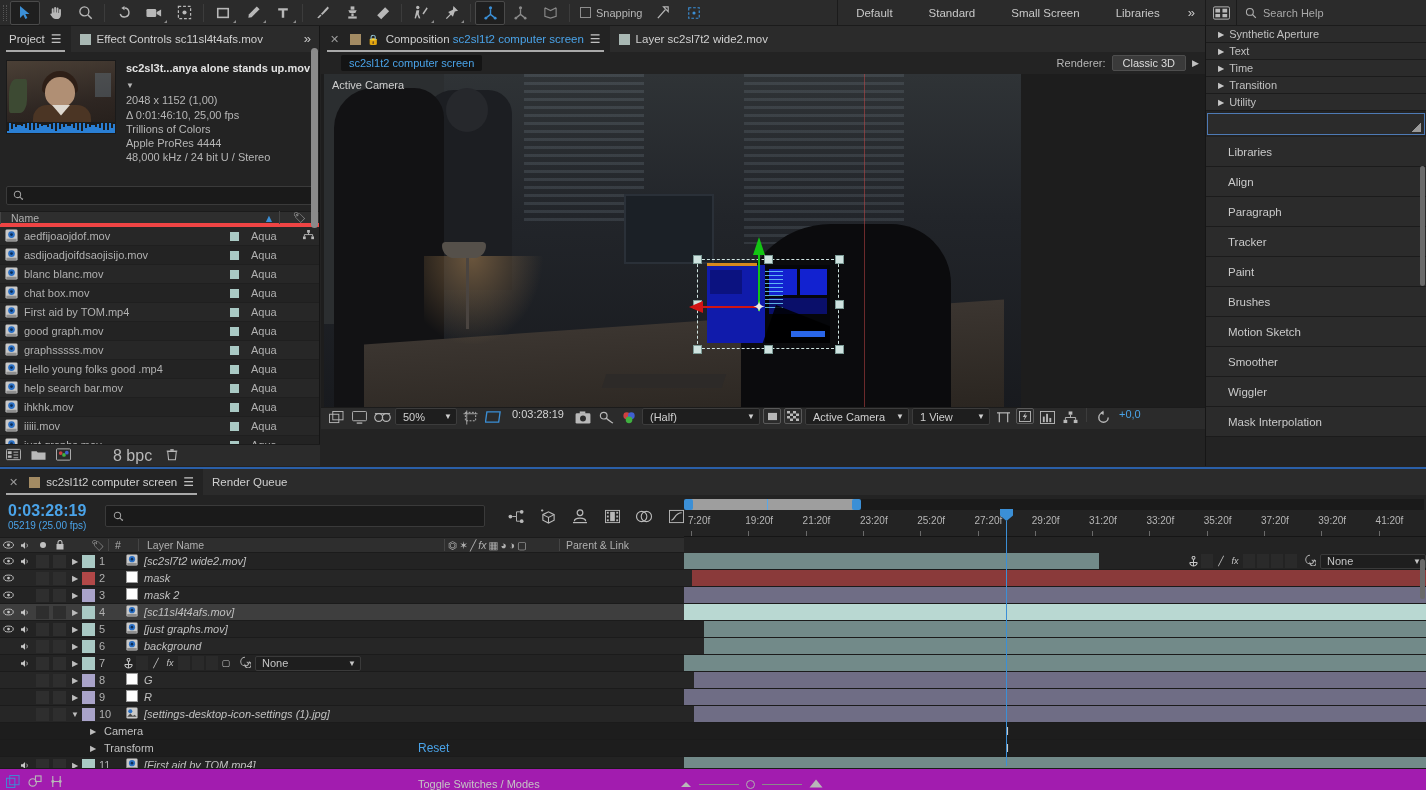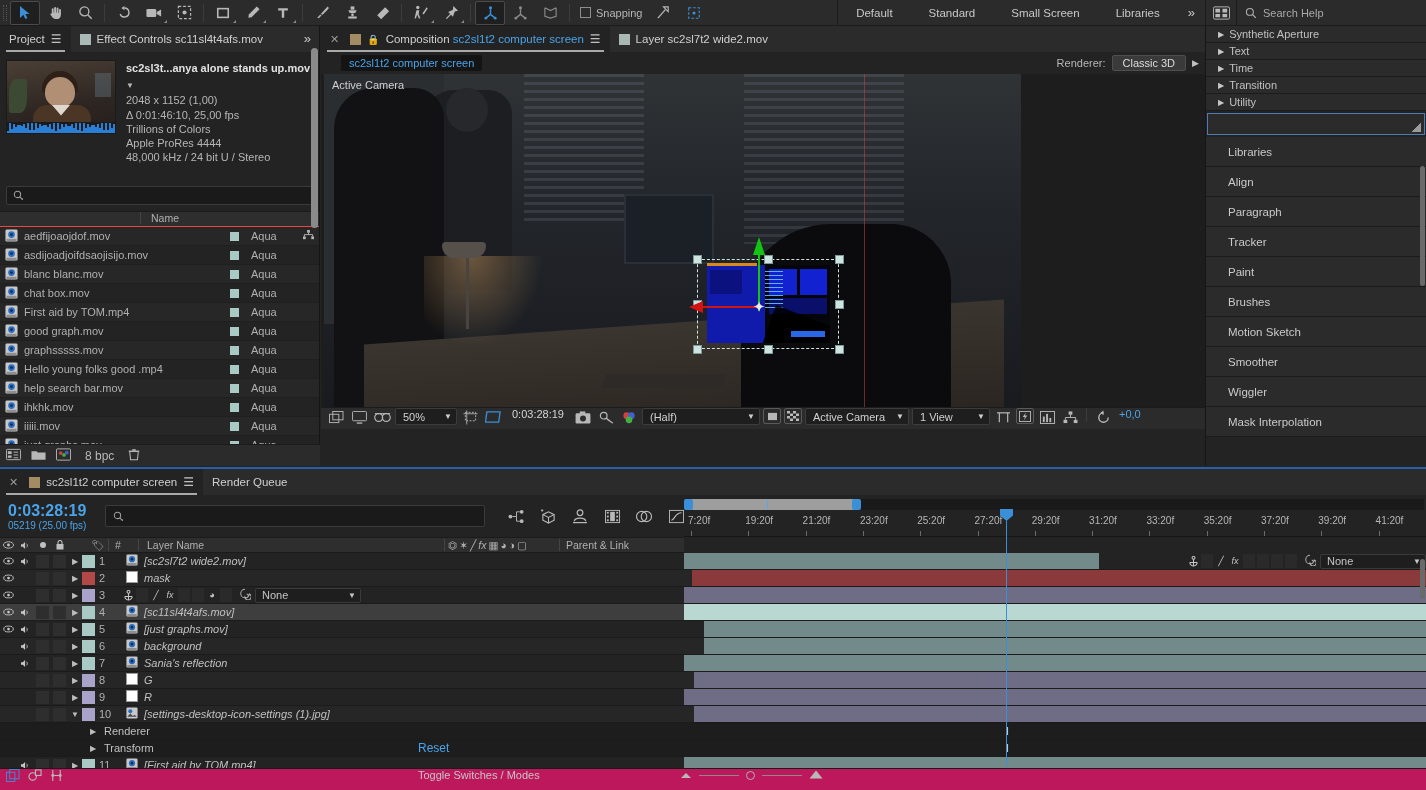--- a/index.html
+++ b/index.html
@@ -81,42 +81,42 @@
   .proj-meta { font-size: 11px; line-height: 14.2px; color: #b6b6b6; padding-top: 1px; }
   .proj-meta .nm { color: #e2e2e2; font-weight: bold; }
   .proj-meta .caret { color: #b6b6b6; font-size: 8px; }
 
   .proj-search {
     margin: 18px 6px 6px 6px; height: 19px; background: #1a1a1a; border: 1px solid #3a3a3a;
     border-radius: 2px; display: flex; align-items: center; padding: 0 6px; gap: 4px;
   }
   .list-head {
     height: 16px; background: #2e2e2e; display: flex; align-items: center;
-    font-size: 10.5px; color: #b0b0b0; border-top: 1px solid #1b1b1b; border-bottom: 1px solid #ef4444; flex-direction: column;
+    font-size: 10.5px; color: #b0b0b0; border-top: 1px solid #1b1b1b; border-bottom: 4px solid #ef4444;
   }
   .lh-name { flex: 1; padding-left: 10px; border-left: 1px solid #444; }
   .lh-sort { width: 20px; text-align: center; color: #3b8fd6; }
   .lh-tag { width: 40px; text-align: center; border-left: 1px solid #444; }
   .asset-rows { position: relative; height: 232px; overflow: hidden; }
   .arow {
     height: 19px; display: flex; align-items: center; gap: 6px; padding-left: 5px;
     border-bottom: 1px solid #1f1f1f; font-size: 11px; color: #b0b0b0;
   }
   .arow:nth-child(odd) { background: #272727; }
   .arow:nth-child(even) { background: #232323; }
   .mov-ico { width: 13px; height: 13px; flex-shrink: 0; }
   .arow .nm { flex: 1; white-space: nowrap; overflow: hidden; }
   .arow .lbl-sw { width: 9px; height: 9px; background: #a9c9c4; margin-right: 6px; }
   .arow .lbl-tx { width: 46px; }
   .asset-scroll { position: absolute; right: 1px; top: 22px; width: 7px; height: 180px; background: #8a8a8a; border-radius: 4px; }
   .proj-footer {
     position: absolute; left: 0; bottom: 0; width: 320px; height: 22px; background: #2b2b2b;
     display: flex; align-items: center; gap: 10px; padding: 0 6px; border-top: 1px solid #1b1b1b;
   }
-  .bpc { font-size: 12px; color: #b8b8b8; padding: 0 4px; }
+  .bpc { font-size: 16px; color: #b8b8b8; padding: 0 4px; margin-left: 28px; }
 
   
   .comp-panel { position: absolute; left: 321px; top: 26px; width: 884px; height: 440px; background: #232323; }
   .comp-tabs { height: 26px; background: #2b2b2b; display: flex; align-items: stretch; }
   .tab-x { font-size: 11px; color: #9b9b9b; padding-right: 5px; }
   .comp-title-blue { color: #4aa3e8; }
   .lock-ico { color: #c5c5c5; font-size: 10px; }
   .comp-subbar { height: 22px; background: #232323; display: flex; align-items: center; padding-left: 20px; }
   .comp-crumb {
     background: #141414; padding: 2px 8px; font-size: 11px; color: #4aa3e8; border-radius: 2px;
@@ -246,22 +246,22 @@
   .swcell .shade { width: 12px; height: 14px; background: #2a2a2a; }
   .parentcol { width: 125px; display: flex; align-items: center; gap: 4px; padding-left: 3px; }
   .pselect { flex: 1; height: 15px; background: #1e1e1e; border: 1px solid #3a3a3a; border-radius: 2px;
     display: flex; align-items: center; justify-content: space-between; padding: 0 4px 0 6px; color: #c5c5c5; font-size: 11px; }
   .track { position: absolute; left: 684px; top: 0; right: 0; height: 16px; }
   .bar { position: absolute; top: 0; height: 16px; }
   .reset-lnk { color: #4aa3e8; position: absolute; left: 418px; font-size: 12px; }
   .kf-mark { position: absolute; width: 5px; height: 11px; color: #c8c8c8; }
 
   .tl-footer {
-    position: absolute; left: 0; bottom: 0; width: 1426px; height: 22px; background: #be185d;
-    display: flex; align-items: flex-start; padding: 0 6px; gap: 8px; border-top: 1px solid #1b1b1b;
+    position: absolute; left: 0; bottom: 0; width: 1426px; height: 22px; background: #a21caf;
+    display: flex; align-items: flex-end; padding: 0 6px; gap: 8px; border-top: 1px solid #1b1b1b;
   }
   .tsm { position: absolute; left: 418px; font-size: 11px; color: #c5c5c5; }
   .zoom-slider { position: absolute; left: 680px; display: flex; align-items: center; gap: 7px; }
   .zs-line { width: 40px; height: 1px; background: #8a8a8a; }
   .zs-knob { width: 9px; height: 9px; border: 1px solid #b0b0b0; border-radius: 50%; }
   .tl-vscroll { position: absolute; right: 1px; top: 90px; width: 5px; height: 40px; background: #6a6a6a; border-radius: 3px; }
 </style>
 </head>
 <body>
 
@@ -1280,20 +1280,26 @@
           <span class="eyecol"></span>
           <span class="boxcell">
             <span class="sq"></span>
           </span>
           <span class="boxcell">
             <span class="sq"></span>
           </span>
           <span class="ltri">▶</span>
           <span class="lcolor" style="background: rgb(169, 163, 201);"></span>
           <span class="lnum">3</span>
+          <span class="lname">
+            <span><svg class="ic" viewBox="0 0 14 14">
+                <rect x="0.5" y="0.5" width="13" height="13" fill="#ffffff" stroke="#9a9a9a"></rect>
+              </svg></span>
+            <span>mask 2</span>
+          </span>
           <span class="lsw">
             <span class="swcell">
               <svg width="11" height="11" viewBox="0 0 12 12">
                 <circle cx="6" cy="2" r="1.6" fill="none" stroke="#c8c8c8" stroke-width="1.1"></circle>
                 <path d="M6 3.6 V11 M2 7 H10 M2 7 C2 10 6 11 6 11 C6 11 10 10 10 7" fill="none" stroke="#c8c8c8" stroke-width="1.1"></path>
               </svg>
             </span>
             <span class="swcell">
               <span class="shade"></span>
             </span>
@@ -1535,29 +1541,20 @@
           </span>
           <span class="boxcell">
             <span class="sq"></span>
           </span>
           <span class="boxcell">
             <span class="sq"></span>
           </span>
           <span class="ltri">▶</span>
           <span class="lcolor" style="background: rgb(169, 201, 196);"></span>
           <span class="lnum">7</span>
-          <span class="lname">
-            <span><svg class="ic" viewBox="0 0 14 14">
-                <rect x="0.5" y="0.5" width="13" height="13" rx="1.5" fill="#c9c9c9"></rect>
-                <circle cx="7" cy="6" r="3.6" fill="#2a6fc4"></circle>
-                <circle cx="7" cy="6" r="1.5" fill="#0d2e55"></circle>
-                <rect x="1.5" y="10.5" width="11" height="2.5" fill="#8f8f8f"></rect>
-              </svg></span>
-            <span>Sania's reflection</span>
-          </span>
           <span class="lsw">
             <span class="swcell">
               <svg width="11" height="11" viewBox="0 0 12 12">
                 <circle cx="6" cy="2" r="1.6" fill="none" stroke="#c8c8c8" stroke-width="1.1"></circle>
                 <path d="M6 3.6 V11 M2 7 H10 M2 7 C2 10 6 11 6 11 C6 11 10 10 10 7" fill="none" stroke="#c8c8c8" stroke-width="1.1"></path>
               </svg>
             </span>
             <span class="swcell">
               <span class="shade"></span>
             </span>
@@ -1752,21 +1749,21 @@
               <span>None</span>
               <span style="font-size:8px">▼</span>
             </span>
           </span>
           <span class="track">
             <span class="bar" style="background: rgb(111, 109, 133); left: 10px; width: 732px;"></span>
           </span>
         </div>
         <div class="lrow prop">
           <span class="ltri" style="margin-left:86px">▶</span>
-          <span style="padding-left:4px">Renderer</span>
+          <span style="padding-left:4px">Camera</span>
           <span class="track">
             <span class="kf-mark" style="left: 322px; top: 2px;">I</span>
           </span>
         </div>
         <div class="lrow prop">
           <span class="ltri" style="margin-left:86px">▶</span>
           <span style="padding-left:4px">Transform</span>
           <span class="reset-lnk">Reset</span>
           <span class="track">
             <span class="kf-mark" style="left: 322px; top: 2px;">I</span>

